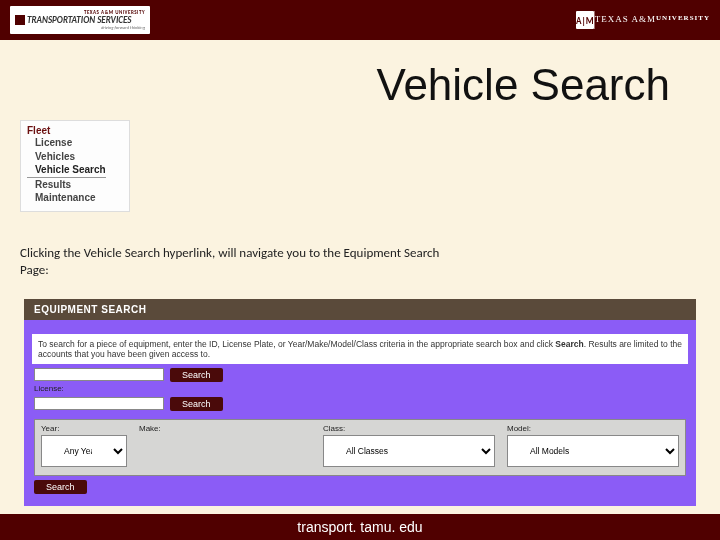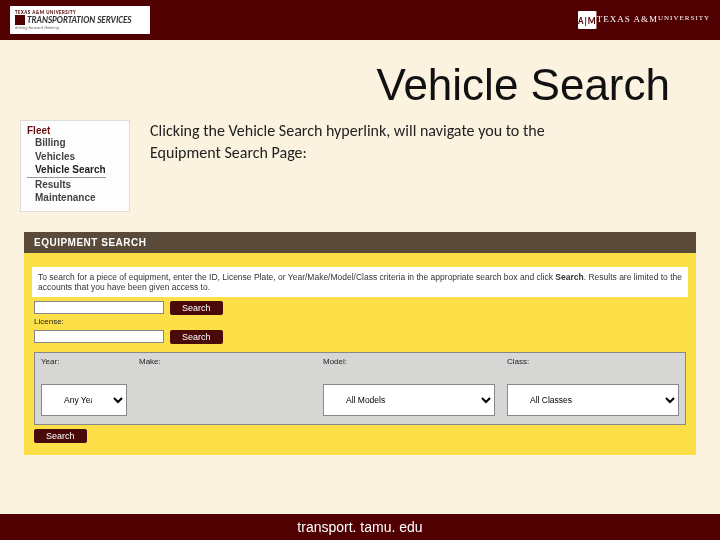--- a/index.html
+++ b/index.html
@@ -14,20 +14,21 @@
     overflow: hidden;
   }
   .topbar {
     width: 100%;
     height: 40px;
     background: #500000;
     display: flex;
     align-items: center;
     justify-content: space-between;
     padding: 0 10px;
+    text-align: right;
   }
   .ts-badge {
     background: #fff;
     height: 28px;
     width: 140px;
     border-radius: 1px;
     display: flex;
     flex-direction: column;
     justify-content: center;
     padding: 2px 5px;
@@ -69,34 +70,35 @@
     font-size: 9px;
     display: flex;
     align-items: center;
     justify-content: center;
     border-radius: 1px;
   }
   .tamu-logo .divider {
     width: 1px; height: 18px; background: #a07070;
   }
   .tamu-logo .nm1 { font-weight: 300; font-family: "Times New Roman", serif; letter-spacing: 1px; font-size: 9px;}
-  .tamu-logo .nm2 { font-weight: 400; font-family: "Times New Roman", serif; letter-spacing: 1px; font-size: 7px;}
+  .tamu-logo .nm2 { font-weight: 700; font-family: "Times New Roman", serif; letter-spacing: 1px; font-size: 7px;}
   .tamu-logo .nmwrap { display:flex; line-height:1.1;}
   .slide-title {
     font-size: 44px;
     font-family: Arial, sans-serif;
     color: #111;
     margin: 20px 20px 10px 0;
     text-align: right;
     padding-right: 30px;
   }
   .content {
     display: flex;
     padding: 0 20px;
-    gap: 20px;
+    gap: 32px;
+    flex-direction: column;
   }
   .nav-shot {
     background: #fdfdfd;
     border: 1px solid #ddd;
     width: 110px;
     padding: 4px 8px 6px 6px;
     font-family: Arial, sans-serif;
   }
   .nav-shot .head {
     font-size: 10px;
@@ -109,28 +111,28 @@
     padding-left: 8px;
     font-weight: bold;
     line-height: 1.35;
   }
   .nav-shot .item.sel {
     color: #222;
     border-bottom: 1px solid #999;
     width: fit-content;
   }
   .instruction {
-    font-size: 16px;
+    font-size: 13px;
     color: #222;
     line-height: 1.35;
     max-width: 430px;
   }
   .search-shot {
     margin: 20px 24px 0 24px;
-    background: #fde047;
+    background: #8b5cf6;
     font-family: Arial, sans-serif;
     font-size: 10px;
     padding-bottom: 10px;
   }
   .search-shot .panel-head {
     background: #5a4a3a;
     color: #fff;
     font-size: 10px;
     letter-spacing: 0.5px;
     padding: 5px 10px;
@@ -178,21 +180,21 @@
     margin: 8px 10px 4px 10px;
     border: 1px solid #888;
     background: #d6d6d4;
     padding: 4px 6px 8px 6px;
     display: flex;
     gap: 12px;
   }
   .criteria-box .col {
     display: flex;
     flex-direction: column;
-    gap: 18px;
+    gap: 2px;
     flex: 1;
   }
   .criteria-box .col.sm { flex: 0.5; }
   .criteria-box .clabel { font-size: 8px; color:#222; }
   .criteria-box select {
     height: 32px;
     border: 1px solid #888;
     background: #fff;
     font-size: 8.5px;
     padding: 0 18px;
@@ -232,21 +234,21 @@
       <span class="nm2">UNIVERSITY</span>
     </div>
   </div>
 </div>
 
 <div class="slide-title">Vehicle Search</div>
 
 <div class="content">
   <div class="nav-shot">
     <div class="head">Fleet</div>
-    <div class="item">Billing</div>
+    <div class="item">License</div>
     <div class="item">Vehicles</div>
     <div class="item sel">Vehicle Search</div>
     <div class="item">Results</div>
     <div class="item">Maintenance</div>
   </div>
   <div class="instruction">Clicking the Vehicle Search hyperlink, will navigate you to the Equipment Search Page:</div>
 </div>
 
 <div class="search-shot">
   <div class="panel-head">EQUIPMENT SEARCH</div>
@@ -267,26 +269,26 @@
 
   <div class="criteria-box">
     <div class="col sm">
       <span class="clabel">Year:</span>
       <select><option>Any Year</option></select>
     </div>
     <div class="col">
       <span class="clabel">Make:</span>
     </div>
     <div class="col">
+      <span class="clabel">Class:</span>
+      <select><option>All Classes</option></select>
+    </div>
+    <div class="col">
       <span class="clabel">Model:</span>
       <select><option>All Models</option></select>
     </div>
-    <div class="col">
-      <span class="clabel">Class:</span>
-      <select><option>All Classes</option></select>
-    </div>
   </div>
   <div class="row" style="margin-top:0;">
     <button class="btn">Search</button>
   </div>
 </div>
 
 <div class="footer">transport. tamu. edu</div>
 
 </body></html>

